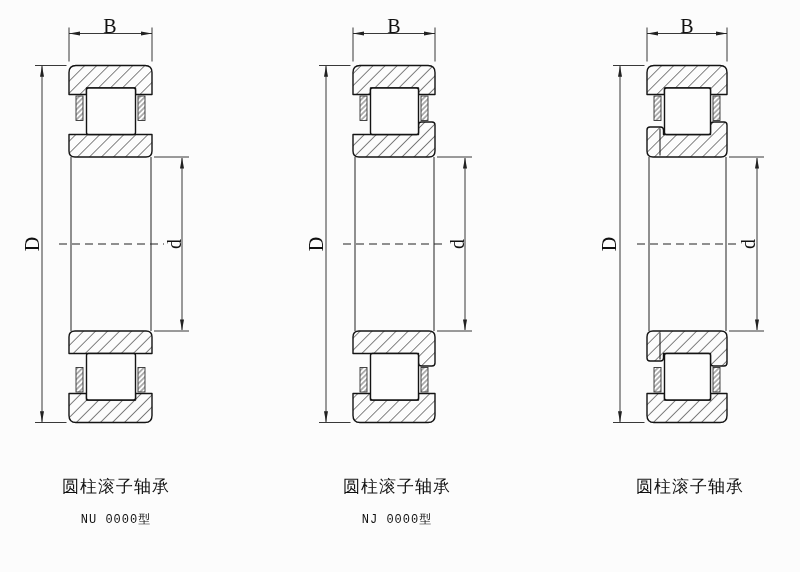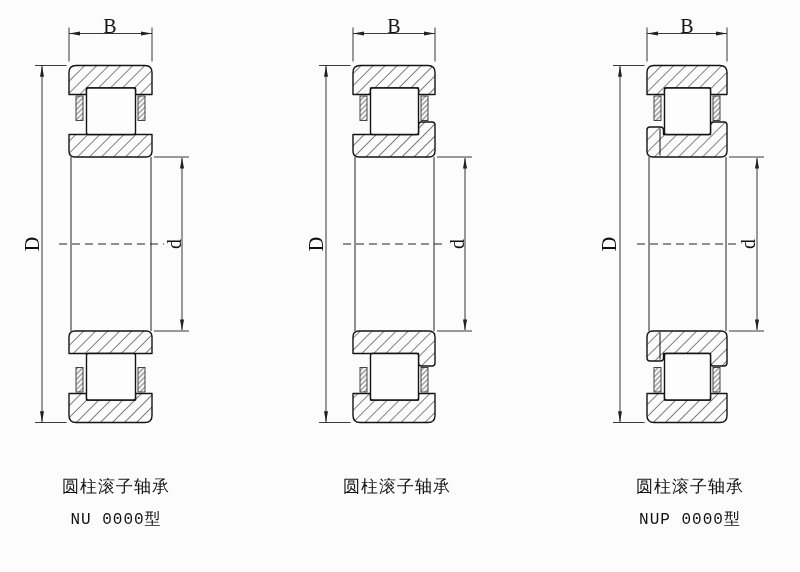--- a/index.html
+++ b/index.html
@@ -10,21 +10,21 @@
   .canvas svg{position:absolute;left:0;top:0;}
   .dimlbl{
     position:absolute;font-size:20px;line-height:20px;
     transform:translate(-50%,-50%);white-space:nowrap;
   }
   .dimlbl.rot{transform:translate(-50%,-50%) rotate(-90deg);}
   .caption{
     position:absolute;transform:translateX(-50%);text-align:center;
     line-height:32px;font-size:17px;white-space:nowrap;letter-spacing:1px;font-family:Liberation Mono, monospace;
   }
-  .caption .line2{font-size:16px;letter-spacing:1px;}
+  .caption .line2{font-size:12px;letter-spacing:1px;}
 </style>
 </head>
 <body>
 
 <div class="canvas">
 
   <svg id="drawing" width="800" height="572" viewBox="0 0 800 572">
     <defs>
       <pattern id="hatchRing" width="8.5" height="8.5" patternUnits="userSpaceOnUse" patternTransform="rotate(-45)">
         <line x1="0" y1="4.25" x2="8.5" y2="4.25" stroke="#787878" stroke-width="1"></line>
@@ -138,19 +138,19 @@
   <div class="dimlbl rot" style="left:174px;top:244px">d</div>
   <div class="dimlbl rot" style="left:457px;top:244px">d</div>
   <div class="dimlbl rot" style="left:748px;top:244px">d</div>
 
   <div class="caption" style="left:116px;top:472px">
     <div class="line1">圆柱滚子轴承</div>
     <div class="line2">NU 0000型</div>
   </div>
   <div class="caption" style="left:397px;top:472px">
     <div class="line1">圆柱滚子轴承</div>
+    <div class="line2">NJ 0000型</div>
   </div>
   <div class="caption" style="left:690px;top:472px">
     <div class="line1">圆柱滚子轴承</div>
-    <div class="line2">NUP 0000型</div>
   </div>
 
 </div>
 
 </body></html>

